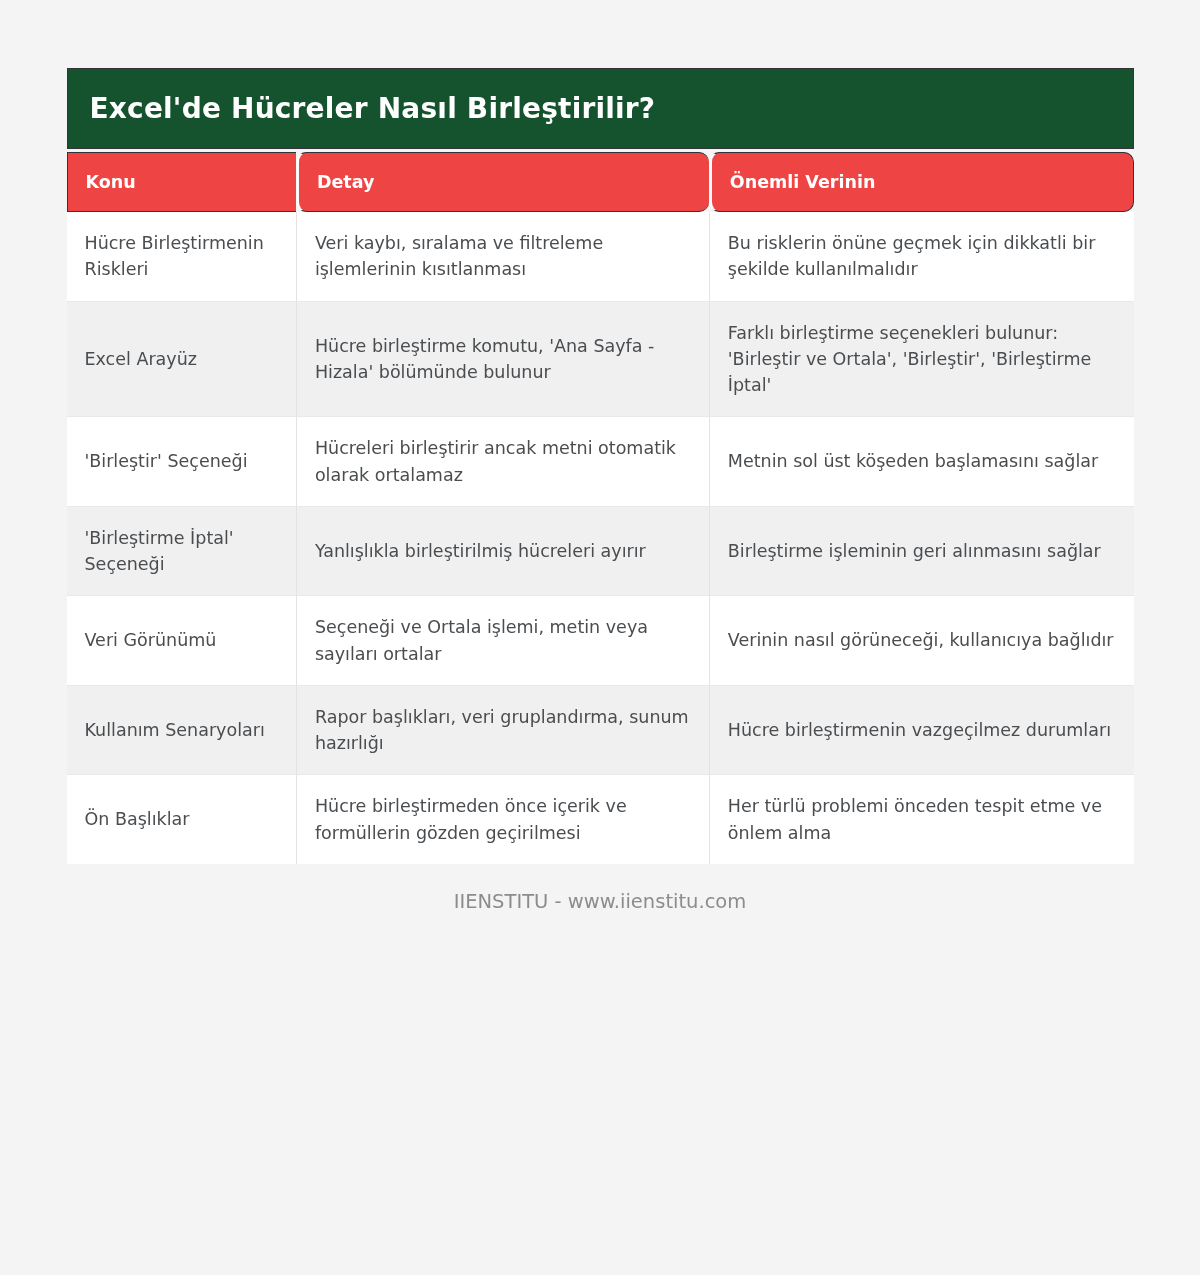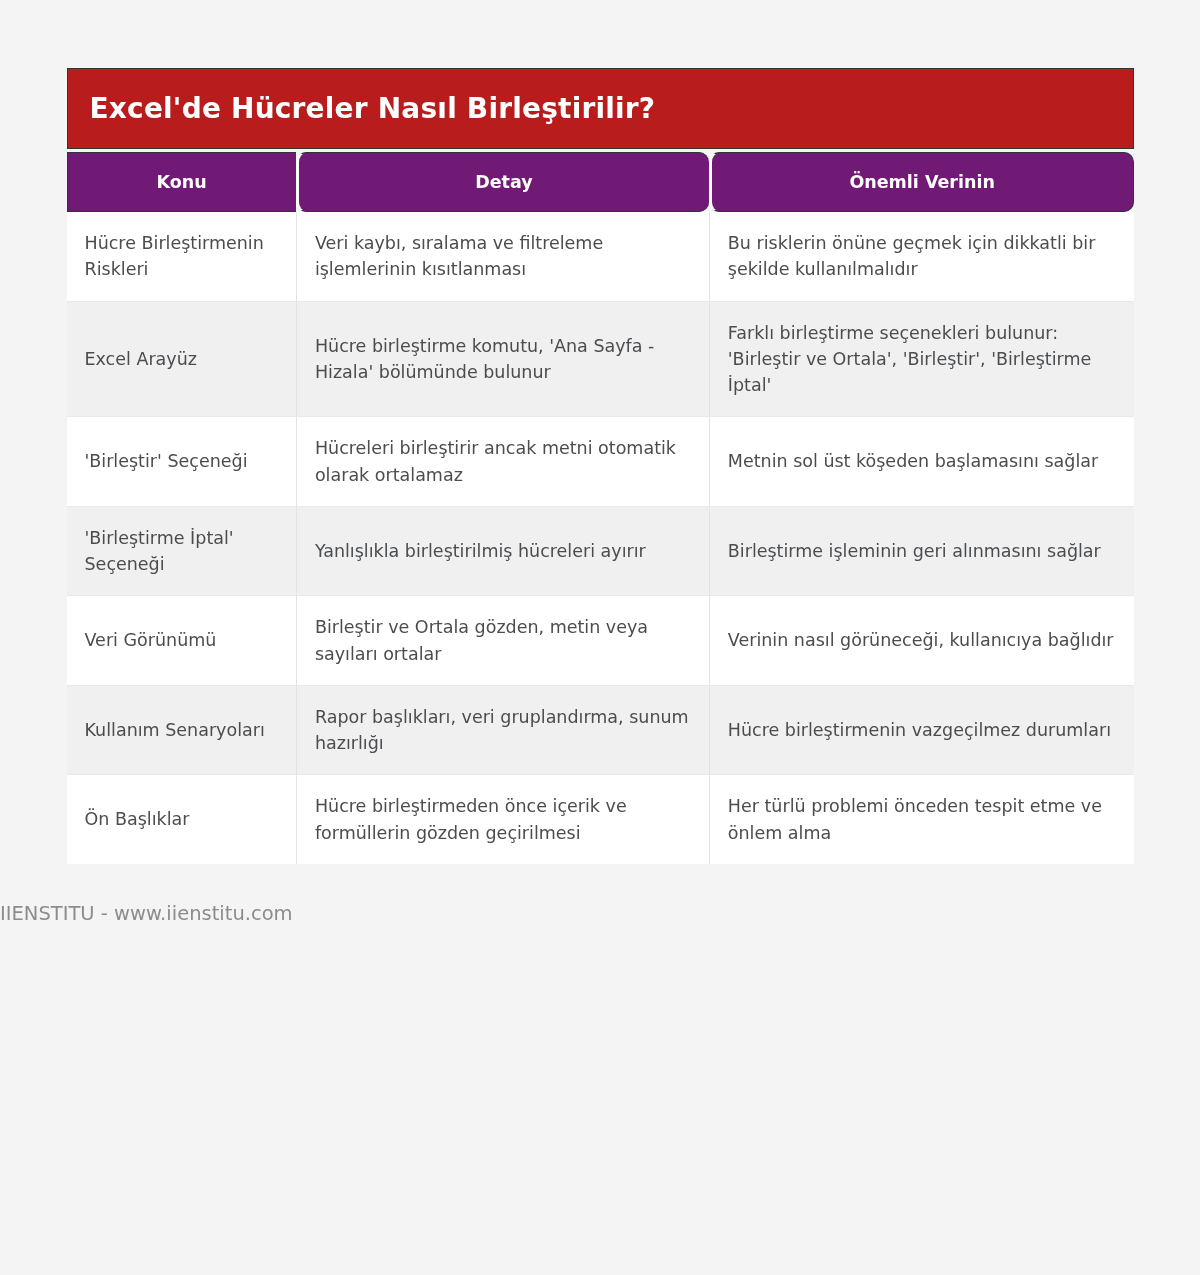--- a/index.html
+++ b/index.html
@@ -9,46 +9,46 @@
     font-family: "DejaVu Sans", "Liberation Sans", sans-serif;
   }
   body { min-height: 1275px; }
 
   .sheet {
     width: 1067px;
     margin: 68px auto 0 auto;
   }
 
   .title-bar {
-    background: #b91c1c;
+    background: #14532d;
     border: 1px solid #313537;
     color: #ffffff;
     font-size: 28px;
     font-weight: bold;
     padding: 23px 22px;
     letter-spacing: 0.2px;
   }
 
   table.data-table {
     width: 100%;
     border-collapse: separate;
     border-spacing: 0;
     margin-top: 3px;
   }
 
   .data-table col.c1 { width: 21.5%; }
   .data-table col.c2 { width: 38.7%; }
   .data-table col.c3 { width: 39.8%; }
 
   .data-table th {
-    background: #701a75;
+    background: #ef4444;
     color: #ffffff;
     font-size: 17.5px;
     font-weight: bold;
-    text-align: center;
+    text-align: left;
     vertical-align: middle;
     padding: 19px 18px;
     border-top: 1px solid #313537;
     border-bottom: 1px solid #313537;
   }
   .data-table th:first-child { border-left: 1px solid #313537; }
   .data-table th:last-child  { border-right: 1px solid #313537; }
   .data-table th + th { border-left: 3px solid #fbfbfb; border-radius: 10px; }
 
   .data-table td {
@@ -59,24 +59,24 @@
     text-align: left;
     vertical-align: middle;
     padding: 18px 18px;
     border-top: 1px solid #e9e9e9;
   }
   .data-table tbody tr:first-child td { border-top: none; }
   .data-table td + td { border-left: 1px solid #e3e3e3; }
   .data-table tbody tr:nth-child(even) td { background: #f0f0f0; }
 
   .footer {
-    text-align: left;
+    text-align: center;
     color: #8c8c8c;
     font-size: 19.5px;
-    margin-top: 38px;
+    margin-top: 26px;
     padding-bottom: 40px;
   }
 </style>
 </head>
 <body>
 
 <div class="sheet">
 
   <div class="title-bar">Excel'de Hücreler Nasıl Birleştirilir?</div>
 
@@ -109,21 +109,21 @@
         <td>Hücreleri birleştirir ancak metni otomatik olarak ortalamaz</td>
         <td>Metnin sol üst köşeden başlamasını sağlar</td>
       </tr>
       <tr>
         <td>'Birleştirme İptal' Seçeneği</td>
         <td>Yanlışlıkla birleştirilmiş hücreleri ayırır</td>
         <td>Birleştirme işleminin geri alınmasını sağlar</td>
       </tr>
       <tr>
         <td>Veri Görünümü</td>
-        <td>Birleştir ve Ortala gözden, metin veya sayıları ortalar</td>
+        <td>Seçeneği ve Ortala işlemi, metin veya sayıları ortalar</td>
         <td>Verinin nasıl görüneceği, kullanıcıya bağlıdır</td>
       </tr>
       <tr>
         <td>Kullanım Senaryoları</td>
         <td>Rapor başlıkları, veri gruplandırma, sunum hazırlığı</td>
         <td>Hücre birleştirmenin vazgeçilmez durumları</td>
       </tr>
       <tr>
         <td>Ön Başlıklar</td>
         <td>Hücre birleştirmeden önce içerik ve formüllerin gözden geçirilmesi</td>

